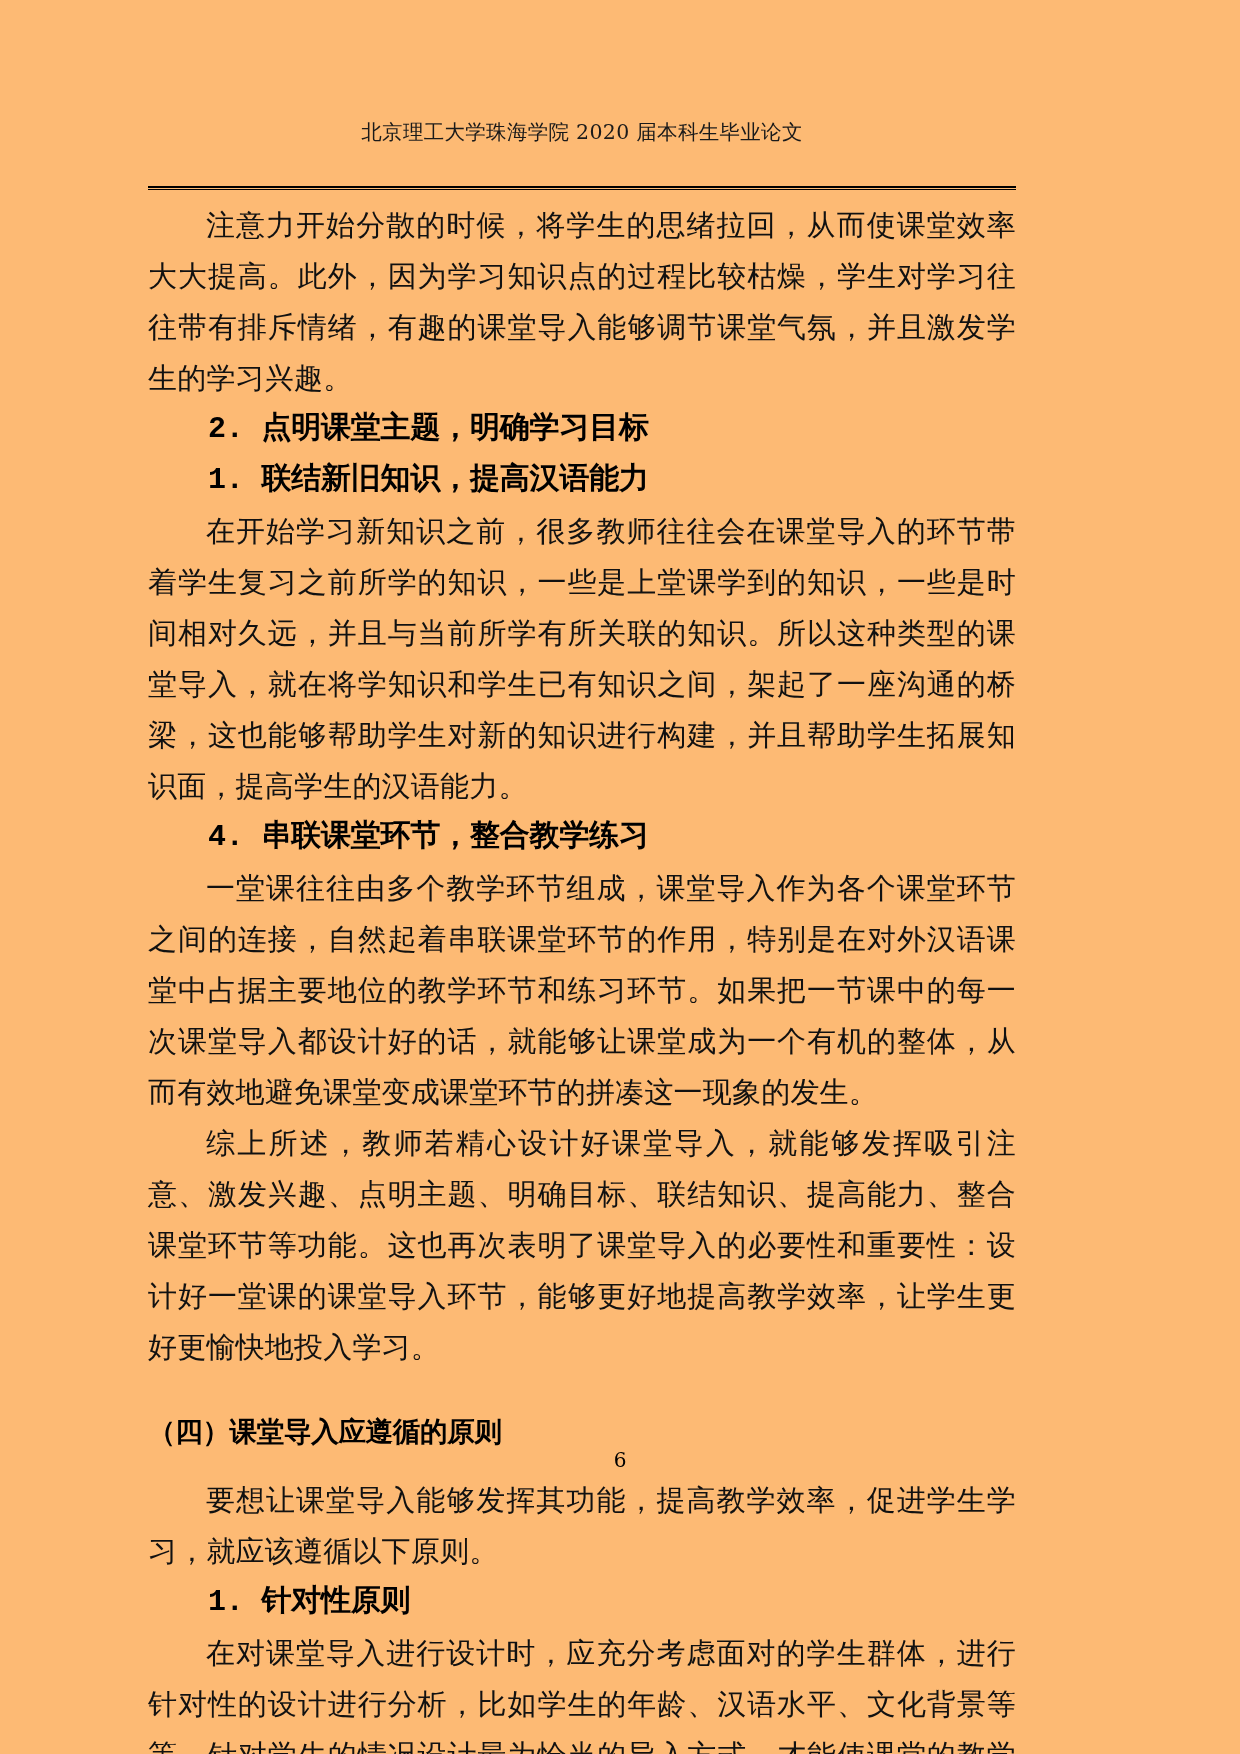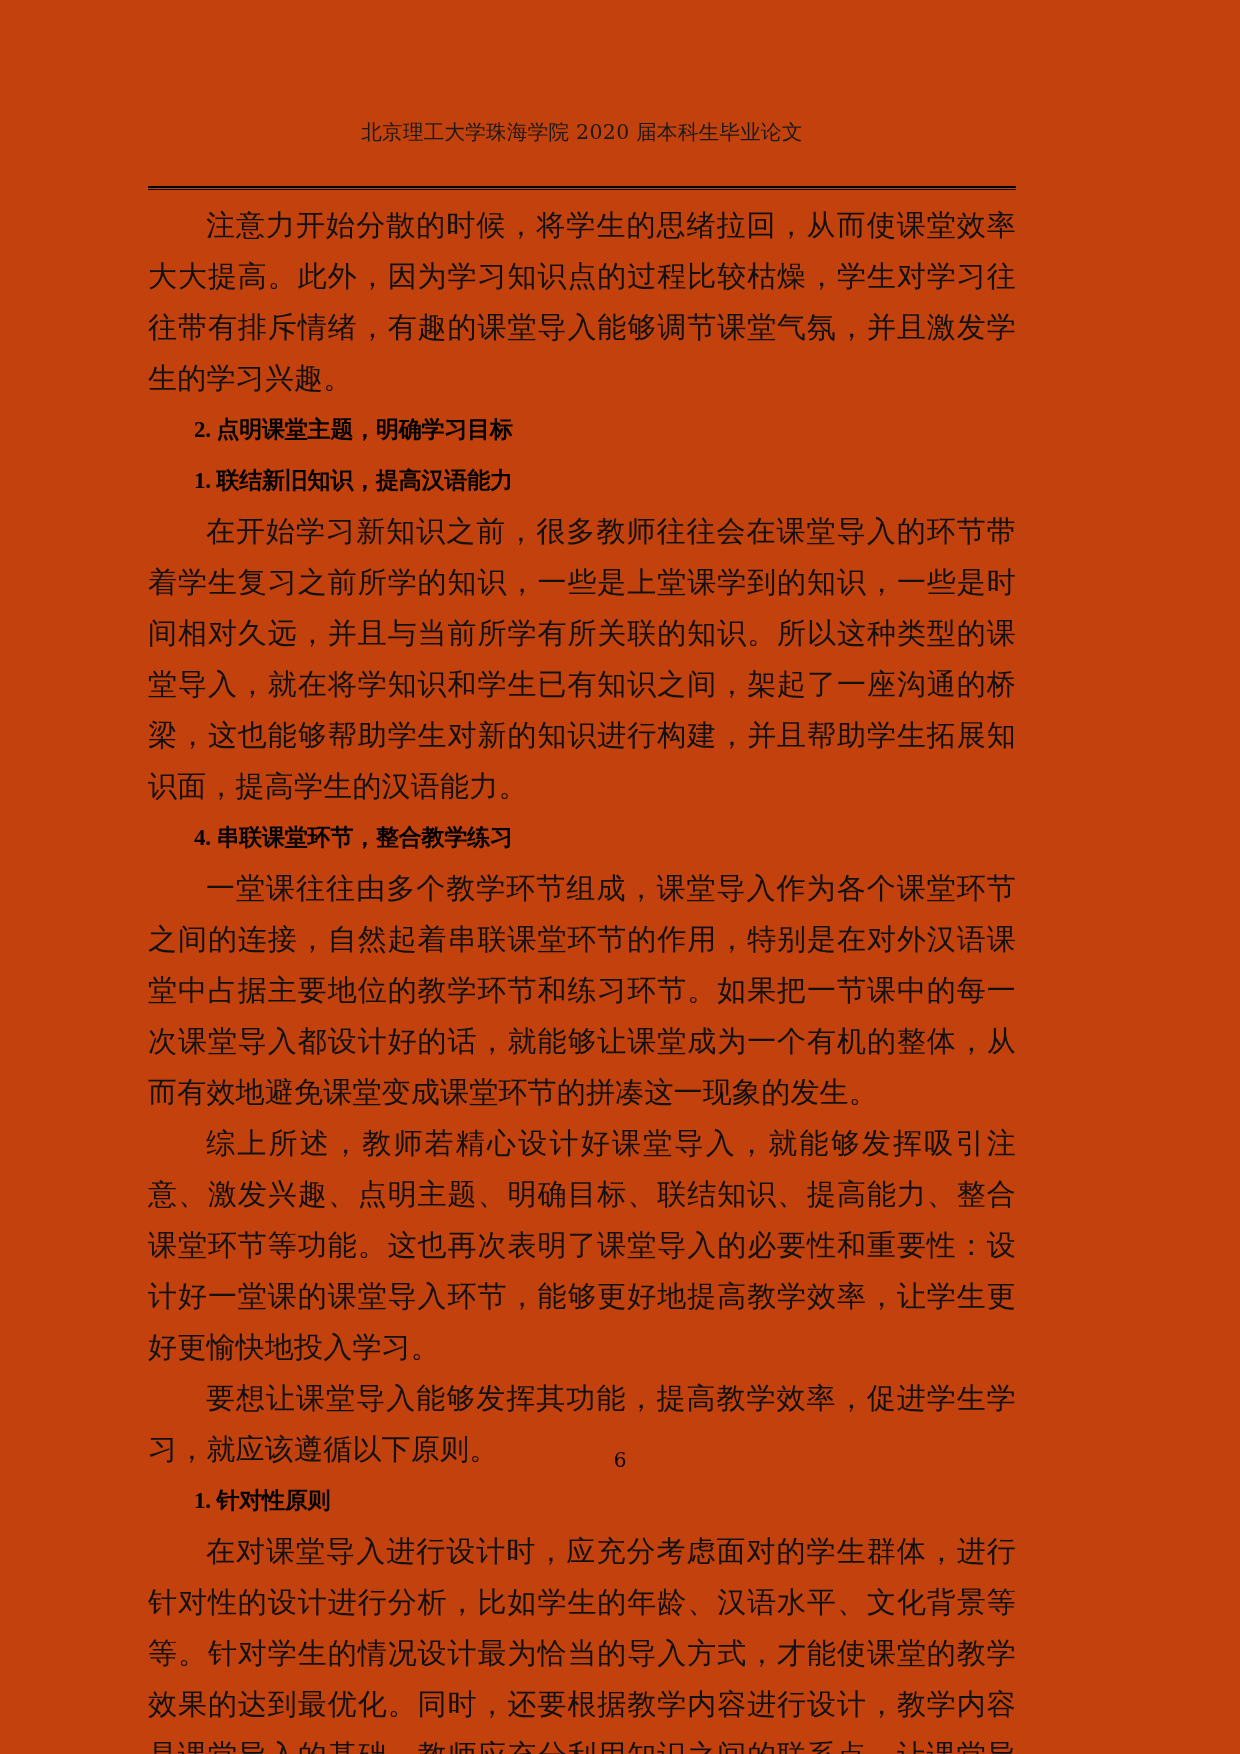--- a/index.html
+++ b/index.html
@@ -9,21 +9,21 @@
   }
   body {
     font-family: "DejaVu Serif", "Liberation Serif", serif;
     color: #000000;
   }
   .page {
     position: relative;
     width: 1240px;
     height: 1754px;
     margin: 0 auto;
-    background: #c2410c;
+    background: #fdba74;
     box-sizing: border-box;
     overflow: hidden;
   }
 
   
   .running-header {
     position: absolute;
     left: 148px;
     top: 118px;
     width: 868px;
@@ -61,23 +61,23 @@
     text-justify: inter-character;
     text-indent: 2em;
     letter-spacing: 0.2px;
     color: #111;
     font-family: "DejaVu Serif", "Liberation Serif", serif;
   }
 
   
   h3.subhead {
     margin: 0;
-    font-family: Liberation Serif, serif;
+    font-family: Liberation Mono, monospace;
     font-weight: bold;
-    font-size: 23px;
+    font-size: 30px;
     line-height: 51px;
     text-indent: 2em;
     letter-spacing: -0.2px;
     color: #000;
   }
 
   
   h2.section-head {
     margin: 0;
     padding-top: 34px;
@@ -122,20 +122,21 @@
     <h3 class="subhead">1. 联结新旧知识，提高汉语能力</h3>
 
     <p class="para">在开始学习新知识之前，很多教师往往会在课堂导入的环节带着学生复习之前所学的知识，一些是上堂课学到的知识，一些是时间相对久远，并且与当前所学有所关联的知识。所以这种类型的课堂导入，就在将学知识和学生已有知识之间，架起了一座沟通的桥梁，这也能够帮助学生对新的知识进行构建，并且帮助学生拓展知识面，提高学生的汉语能力。</p>
 
     <h3 class="subhead">4. 串联课堂环节，整合教学练习</h3>
 
     <p class="para">一堂课往往由多个教学环节组成，课堂导入作为各个课堂环节之间的连接，自然起着串联课堂环节的作用，特别是在对外汉语课堂中占据主要地位的教学环节和练习环节。如果把一节课中的每一次课堂导入都设计好的话，就能够让课堂成为一个有机的整体，从而有效地避免课堂变成课堂环节的拼凑这一现象的发生。</p>
 
     <p class="para">综上所述，教师若精心设计好课堂导入，就能够发挥吸引注意、激发兴趣、点明主题、明确目标、联结知识、提高能力、整合课堂环节等功能。这也再次表明了课堂导入的必要性和重要性：设计好一堂课的课堂导入环节，能够更好地提高教学效率，让学生更好更愉快地投入学习。</p>
 
+    <h2 class="section-head">（四）课堂导入应遵循的原则</h2>
 
     <p class="para">要想让课堂导入能够发挥其功能，提高教学效率，促进学生学习，就应该遵循以下原则。</p>
 
     <h3 class="subhead">1. 针对性原则</h3>
 
     <p class="para">在对课堂导入进行设计时，应充分考虑面对的学生群体，进行针对性的设计进行分析，比如学生的年龄、汉语水平、文化背景等等。针对学生的情况设计最为恰当的导入方式，才能使课堂的教学效果的达到最优化。同时，还要根据教学内容进行设计，教学内容是课堂导入的基础，教师应充分利用知识之间的联系点，让课堂导入也成为教授新</p>
 
   </div>
 
   <div class="page-number">6</div>

